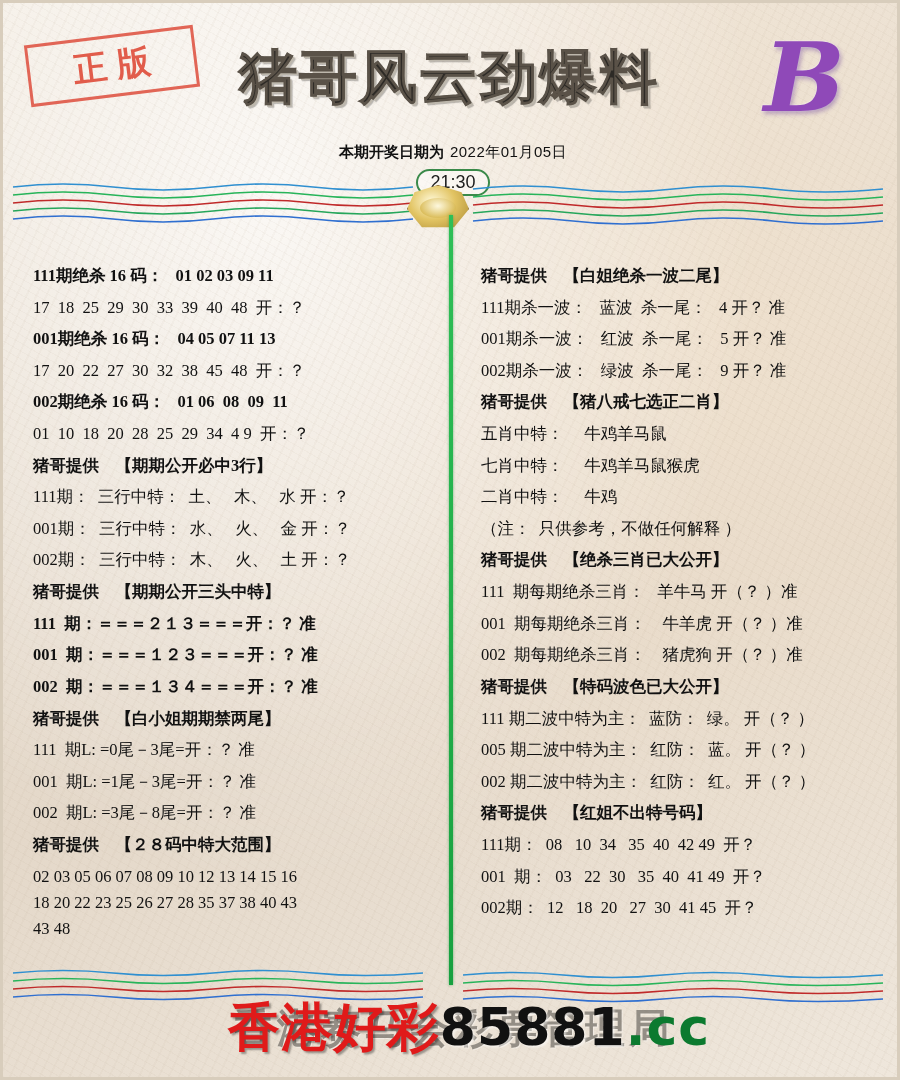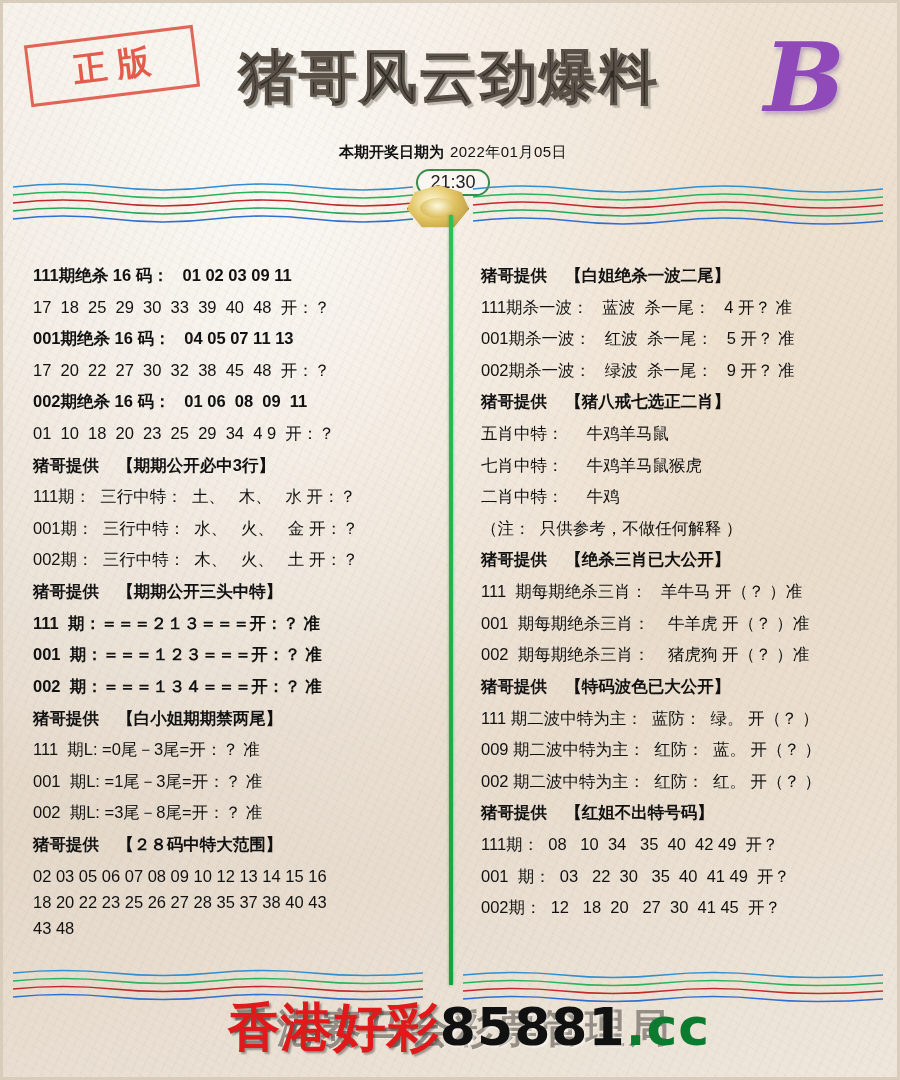--- a/index.html
+++ b/index.html
@@ -104,21 +104,21 @@
   .col { position:absolute; top:0; }
   .col.left  { left:30px;  width:410px; }
   .col.right { left:478px; width:400px; }
 
   .row {
     font-size:16.5px;
     color:#111;
     line-height:1.28;
     margin-bottom:10.5px;
     white-space:pre;
-    font-family:Liberation Sans, sans-serif;
+    font-family:Liberation Serif, serif;
   }
   .row.head { font-weight:bold; }
   .row.tight { margin-bottom:5px; }
 
   
   .footer { position:absolute; left:0; bottom:0; width:900px; height:110px; }
   .footer-waves { position:absolute; top:0; left:0; width:900px; height:46px; }
   .footer-text {
     position:absolute; top:34px; left:0; width:900px;
     text-align:center;
@@ -178,21 +178,21 @@
 
   <div class="divider"></div>
 
   <div class="cols">
     <div class="col left">
       <div class="row head">111期绝杀 16 码：   01 02 03 09 11</div>
       <div class="row">17  18  25  29  30  33  39  40  48  开：？</div>
       <div class="row head">001期绝杀 16 码：   04 05 07 11 13</div>
       <div class="row">17  20  22  27  30  32  38  45  48  开：？</div>
       <div class="row head">002期绝杀 16 码：   01 06  08  09  11</div>
-      <div class="row">01  10  18  20  23  25  29  34  4 9  开：？</div>
+      <div class="row">01  10  18  20  28  25  29  34  4 9  开：？</div>
       <div class="row head">猪哥提供    【期期公开必中3行】</div>
       <div class="row">111期：  三行中特：  土、   木、   水 开：？</div>
       <div class="row">001期：  三行中特：  水、   火、   金 开：？</div>
       <div class="row">002期：  三行中特：  木、   火、   土 开：？</div>
       <div class="row head">猪哥提供    【期期公开三头中特】</div>
       <div class="row head">111  期：＝＝＝２１３＝＝＝开：？ 准</div>
       <div class="row head">001  期：＝＝＝１２３＝＝＝开：？ 准</div>
       <div class="row head">002  期：＝＝＝１３４＝＝＝开：？ 准</div>
       <div class="row head">猪哥提供    【白小姐期期禁两尾】</div>
       <div class="row">111  期L: =0尾－3尾=开：？ 准</div>
@@ -213,21 +213,21 @@
       <div class="row">五肖中特：     牛鸡羊马鼠</div>
       <div class="row">七肖中特：     牛鸡羊马鼠猴虎</div>
       <div class="row">二肖中特：     牛鸡</div>
       <div class="row">（注：  只供参考，不做任何解释 ）</div>
       <div class="row head">猪哥提供    【绝杀三肖已大公开】</div>
       <div class="row">111  期每期绝杀三肖：   羊牛马 开（？ ）准</div>
       <div class="row">001  期每期绝杀三肖：    牛羊虎 开（？ ）准</div>
       <div class="row">002  期每期绝杀三肖：    猪虎狗 开（？ ）准</div>
       <div class="row head">猪哥提供    【特码波色已大公开】</div>
       <div class="row">111 期二波中特为主：  蓝防：  绿。 开（？ ）</div>
-      <div class="row">009 期二波中特为主：  红防：  蓝。 开（？ ）</div>
+      <div class="row">005 期二波中特为主：  红防：  蓝。 开（？ ）</div>
       <div class="row">002 期二波中特为主：  红防：  红。 开（？ ）</div>
       <div class="row head">猪哥提供    【红姐不出特号码】</div>
       <div class="row">111期：  08   10  34   35  40  42 49  开？</div>
       <div class="row">001  期：  03   22  30   35  40  41 49  开？</div>
       <div class="row">002期：  12   18  20   27  30  41 45  开？</div>
     </div>
   </div>
 
   <div class="footer">
     <div class="footer-waves">

